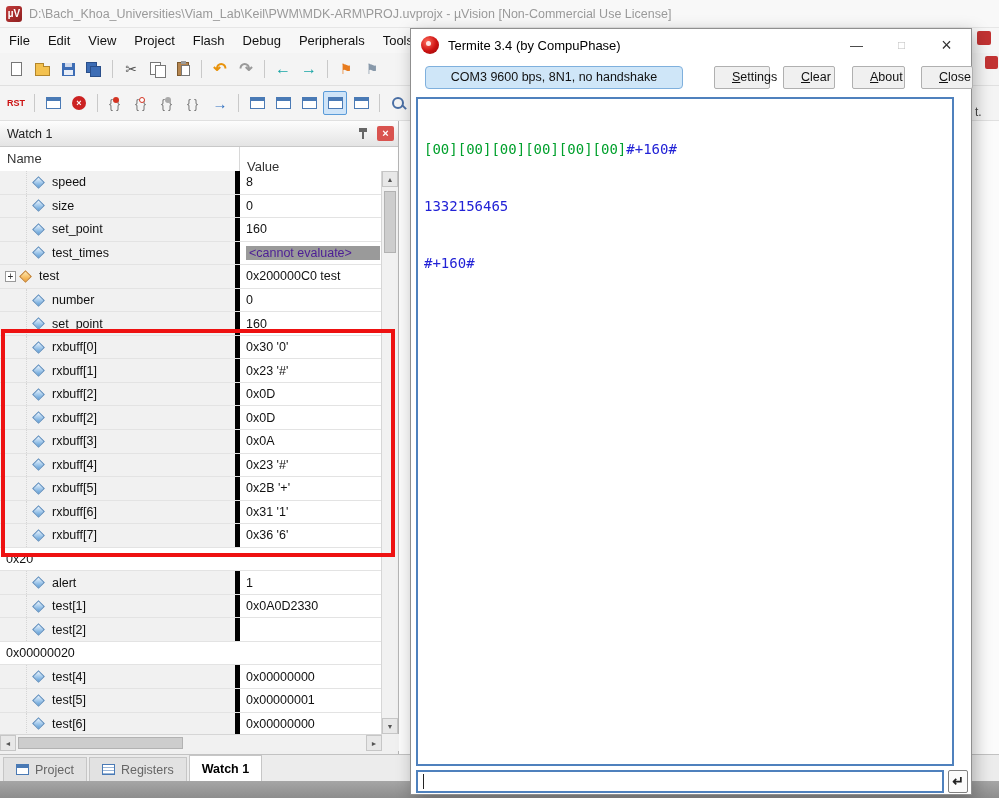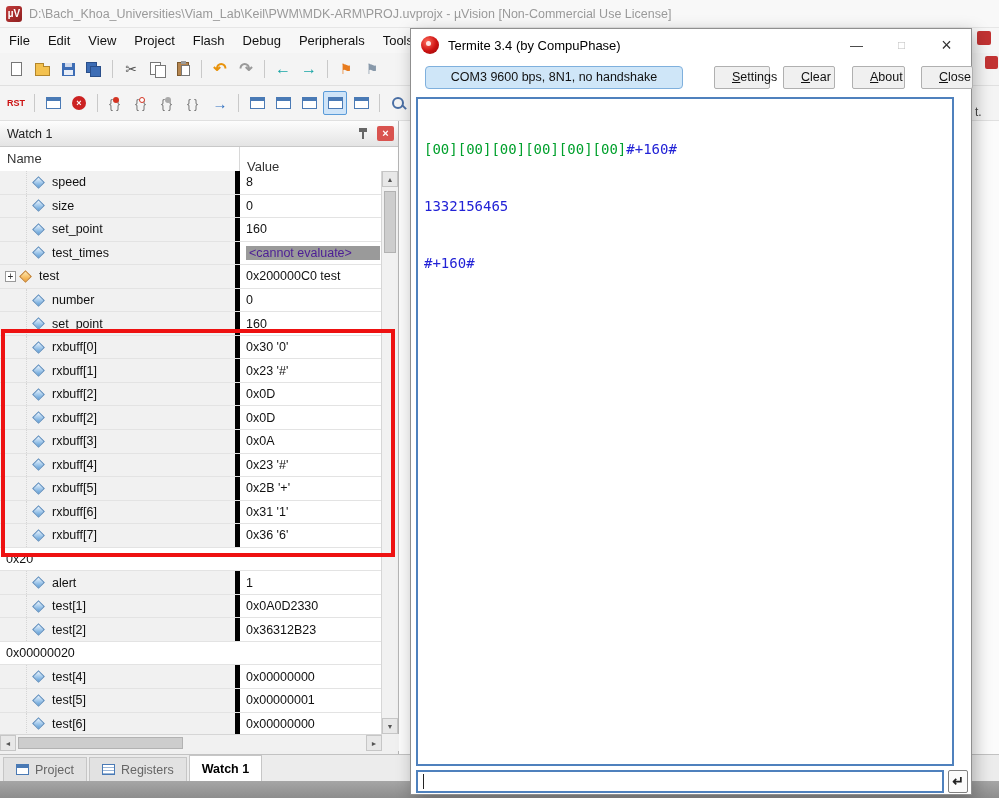--- a/index.html
+++ b/index.html
@@ -515,23 +515,20 @@
               <span class="wval">0x0A0D2330</span>
             </div>
           </div>
 
           <div class="wrow">
             <div class="wcell ncell">
 
               <span class="diamond"></span>
               <span class="wname">test[2]</span>
             </div>
-            <div class="wcell vcell">
-              <span class="wval">0x36312B23</span>
-            </div>
           </div>
 
           <div class="wrow">
             <div class="wcell vcell">
               <span class="wval">0x00000020</span>
             </div>
           </div>
 
           <div class="wrow">
             <div class="wcell ncell">

